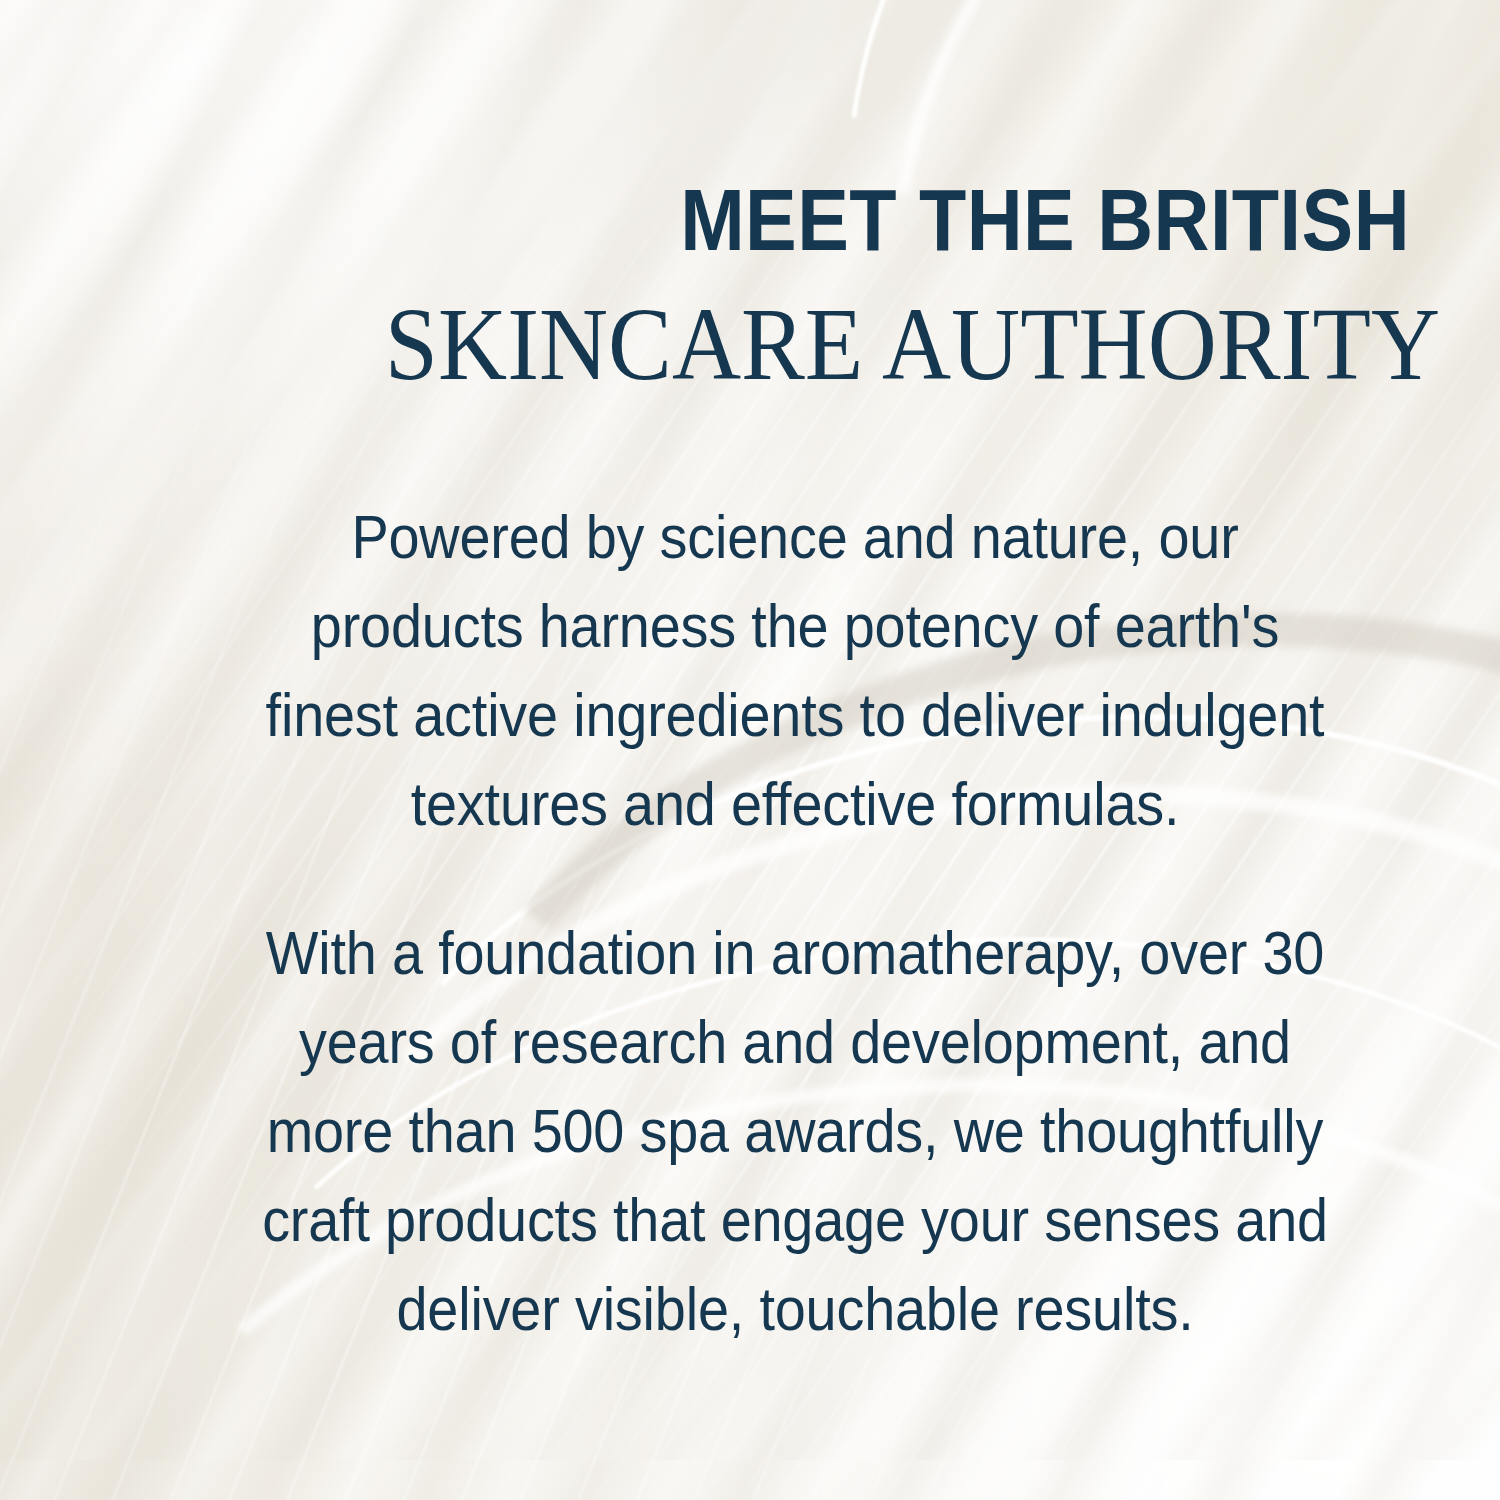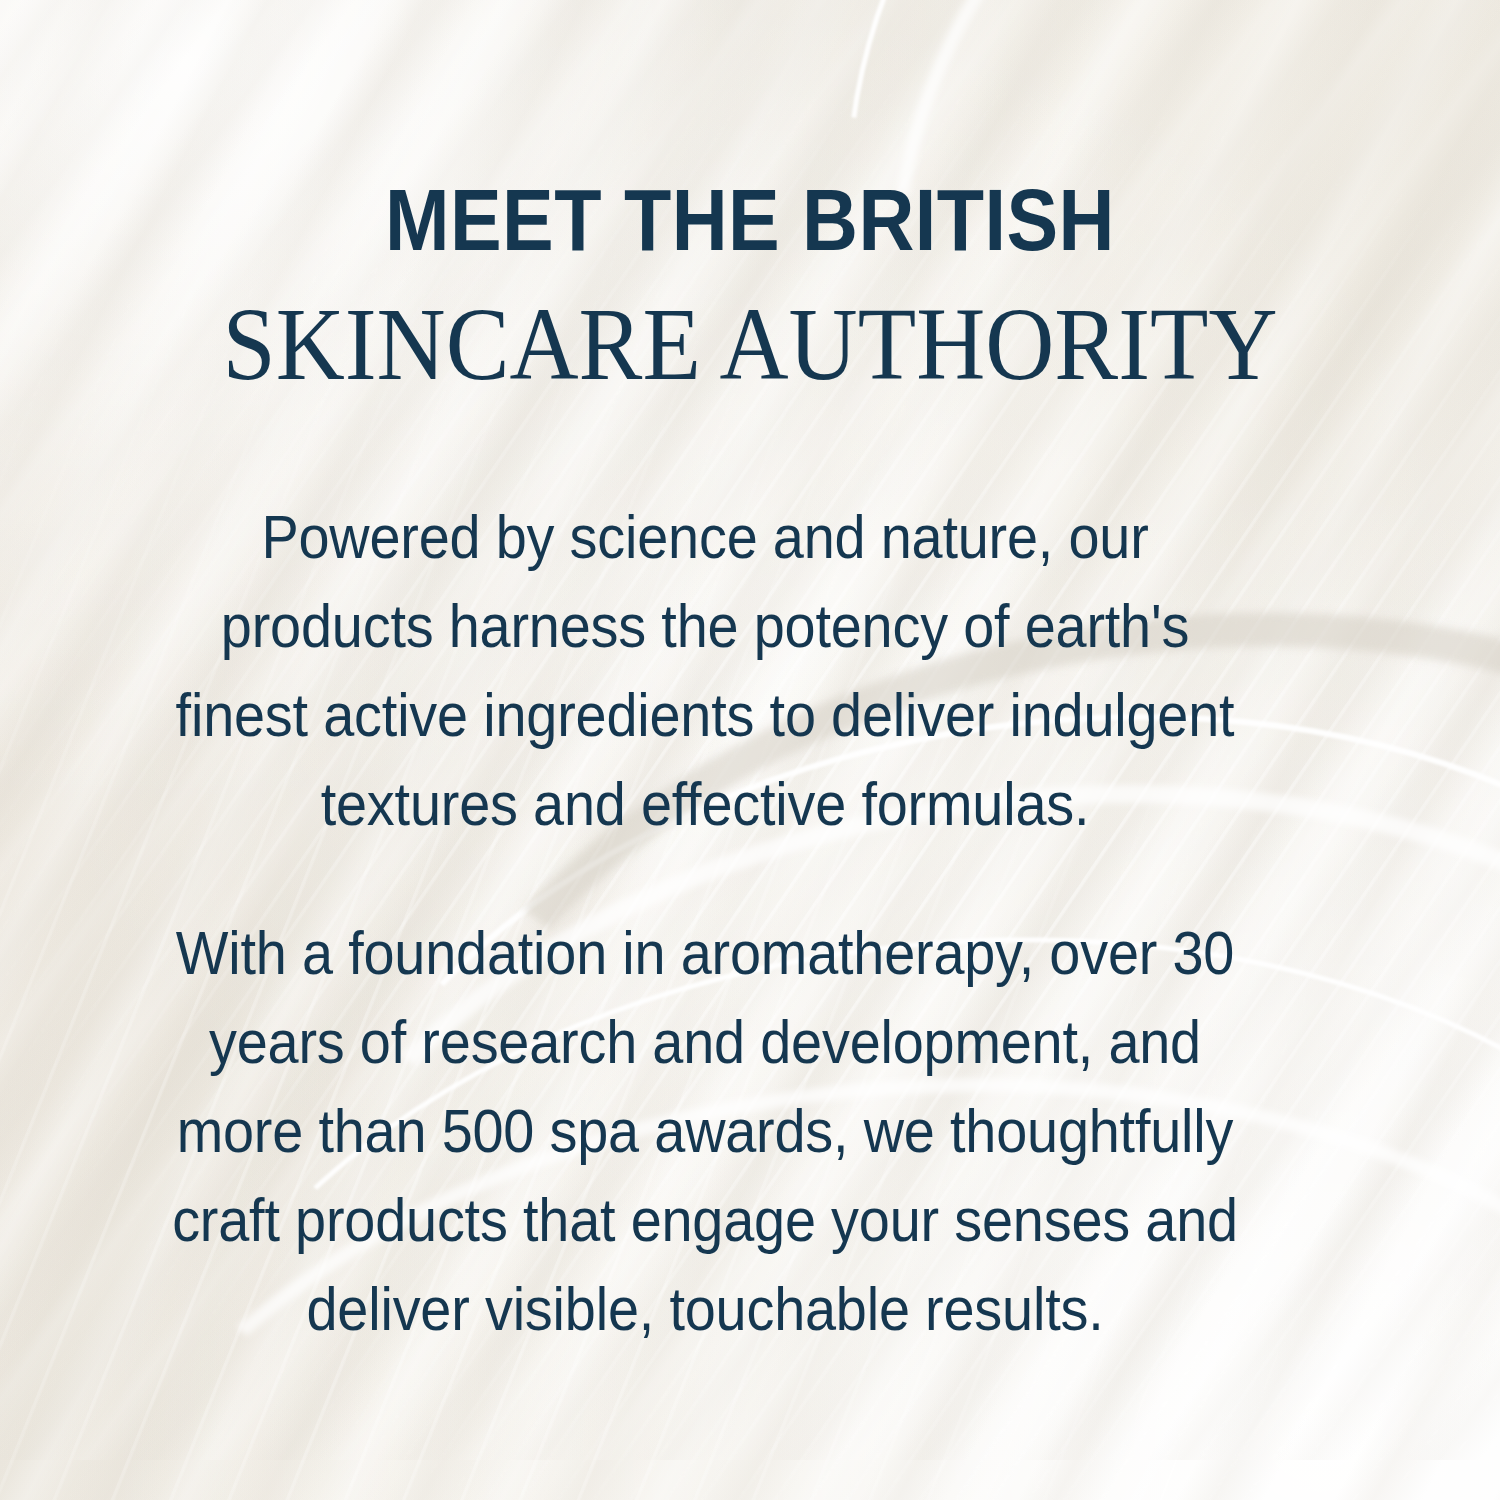--- a/index.html
+++ b/index.html
@@ -111,21 +111,21 @@
   .content {
     position: absolute;
     inset: 0;
     display: flex;
     flex-direction: column;
     align-items: center;
     text-align: center;
     color: #153750;
   }
 
-  .headline { width: 100%; }
+  .headline { width: 100%; text-align: right; }
 
   .headline-line1 {
     font-family: "Liberation Sans", sans-serif;
     font-weight: 700;
     font-size: 88px;
     line-height: 1;
     letter-spacing: 0.5px;
     transform: scaleX(0.88);
     margin: 0;
     padding-top: 176px;
@@ -144,21 +144,21 @@
     padding-top: 28px;
     color: #153750;
     white-space: nowrap;
   }
 
   .body-block {
     margin-top: 96px;
     width: 1300px;
     display: flex;
     flex-direction: column;
-    align-items: flex-end;
+    align-items: flex-start;
   }
 
   .para {
     font-family: "Liberation Sans", sans-serif;
     font-weight: 400;
     font-size: 62px;
     line-height: 89px;
     letter-spacing: -0.2px;
     color: #153750;
     margin: 0;

